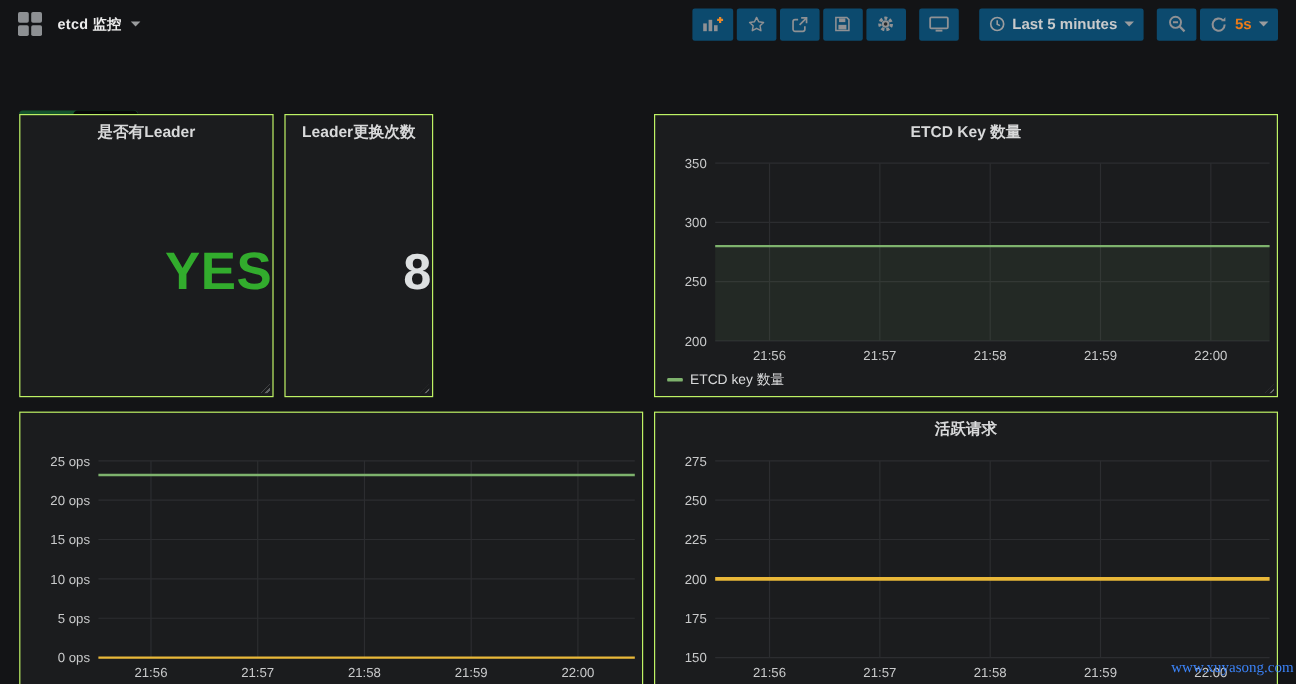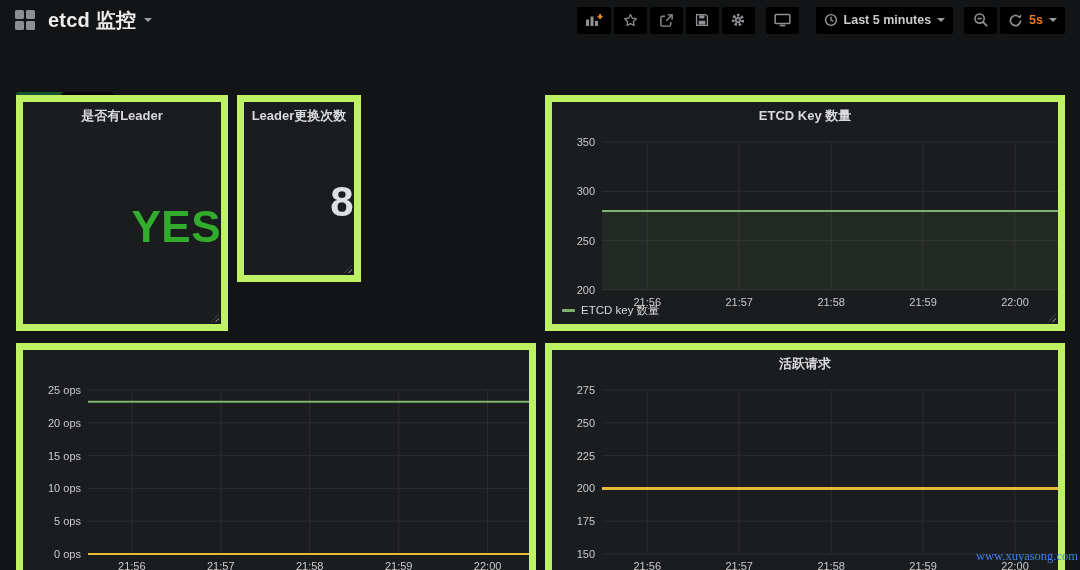--- a/index.html
+++ b/index.html
@@ -16,51 +16,51 @@
     display: flex; align-items: center; padding: 0 15px;
   }
   .logo-grid {
     display: grid; grid-template-columns: 9px 9px; grid-template-rows: 9px 9px;
     gap: 2px; margin-right: 13px; cursor: pointer;
   }
   .logo-grid span { background: #8d9093; border-radius: 1.5px; display: block; }
   .dash-title {
     display: flex; align-items: center; gap: 8px; cursor: pointer;
   }
-  .dash-title .t { font-size: 20px; font-weight: 700; color: #ececec; letter-spacing: .2px; }
+  .dash-title .t { font-size: 12px; font-weight: 700; color: #ececec; letter-spacing: .2px; }
   .caret {
     width: 0; height: 0; display: inline-block;
     border-left: 4px solid transparent; border-right: 4px solid transparent;
     border-top: 4px solid #9a9c9e;
   }
   .nav-right { margin-left: auto; display: flex; align-items: center; gap: 3px; }
   .nav-btn {
     height: 27px; min-width: 33px; padding: 0 8px;
-    background: #000000; border-radius: 2px;
+    background: #0c4a6e; border-radius: 2px;
     display: flex; align-items: center; justify-content: center; gap: 6px;
     cursor: pointer;
   }
   .nav-btn svg { display: block; }
   .nav-btn.gap-before { margin-left: 8px; }
   .nav-btn.gap-before-lg { margin-left: 14px; }
   .nav-btn .lbl { font-size: 12.5px; font-weight: 700; color: #c9cacb; }
   .nav-btn .interval { font-size: 12.5px; font-weight: 700; color: #eb7b18; }
 
   
   .submenu { position: absolute; top: 55px; left: 16px; display: flex; gap: 22px; }
   .var-pill { display: flex; align-items: center; height: 29px; background: #14532d; border-radius: 3px; cursor: pointer; margin-top: 37px; }
   .var-label { color: #36b2e0; font-size: 13px; font-weight: 700; padding: 0 9px 0 10px; }
   .var-value { position: relative; height: 29px; background: #060607; border-radius: 4px; overflow: hidden; }
   .var-value.v-region { width: 54px; }
   .var-value.v-cluster { width: 98px; }
   .blob { position: absolute; background: #b9b9b9; filter: blur(3px); border-radius: 2px; }
 
   
   .panel {
-    position: absolute; background: #1b1c1e; border: 7px solid #bef264;
+    position: absolute; background: #1b1c1e; border: 1px solid #bef264;
   }
   .panel-title {
     height: 27px; display: flex; align-items: center; justify-content: center;
     font-size: 13px; font-weight: 700; color: #d8d9da; cursor: pointer;
   }
   .stat-body {
     position: absolute; top: 27px; left: 0; right: 0; bottom: 0;
     display: flex; align-items: center; justify-content: flex-end;
   }
   .stat-value { font-size: 42px; font-weight: 700; letter-spacing: .5px; }
@@ -70,21 +70,21 @@
     clip-path: polygon(100% 0, 100% 100%, 0 100%);
     background: repeating-linear-gradient(-45deg, transparent 0 2px, #606264 2px 3.5px);
     cursor: se-resize;
   }
   .legend { position: absolute; left: 10px; bottom: 6px; display: flex; align-items: center; gap: 6px; }
   .legend-dash { width: 13px; height: 3px; border-radius: 1px; }
   .legend-label { font-size: 11.5px; color: #d8d9da; cursor: pointer; }
 
   
   #p-leader   { left: 16px;  top: 95px;  width: 212px; height: 236px; }
-  #p-changes  { left: 237px; top: 95px;  width: 124px; height: 187px; }
+  #p-changes  { left: 237px; top: 95px;  width: 124px; height: 236px; }
   #p-failures { left: 370px; top: 95px;  width: 166px; height: 236px; }
   #p-etcdkeys { left: 545px; top: 95px;  width: 520px; height: 236px; }
   #p-rpc      { left: 16px;  top: 343px; width: 520px; height: 260px; }
   #p-active   { left: 545px; top: 343px; width: 520px; height: 260px; }
   #p-etcdkeys .chart-host { top: 27px; height: 209px; }
   #p-rpc .chart-host, #p-active .chart-host { top: 27px; height: 233px; }
 
   .watermark {
     position: absolute; right: 2px; bottom: 6px; z-index: 5;
     font-family: "Liberation Serif", "DejaVu Serif", serif;

